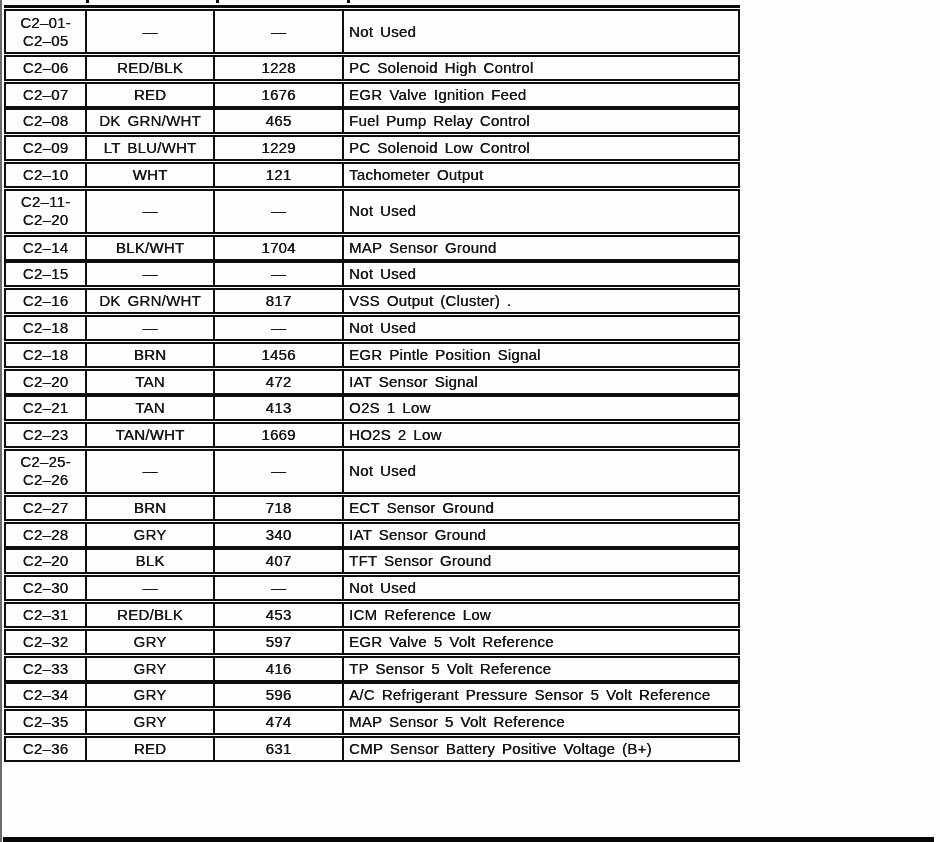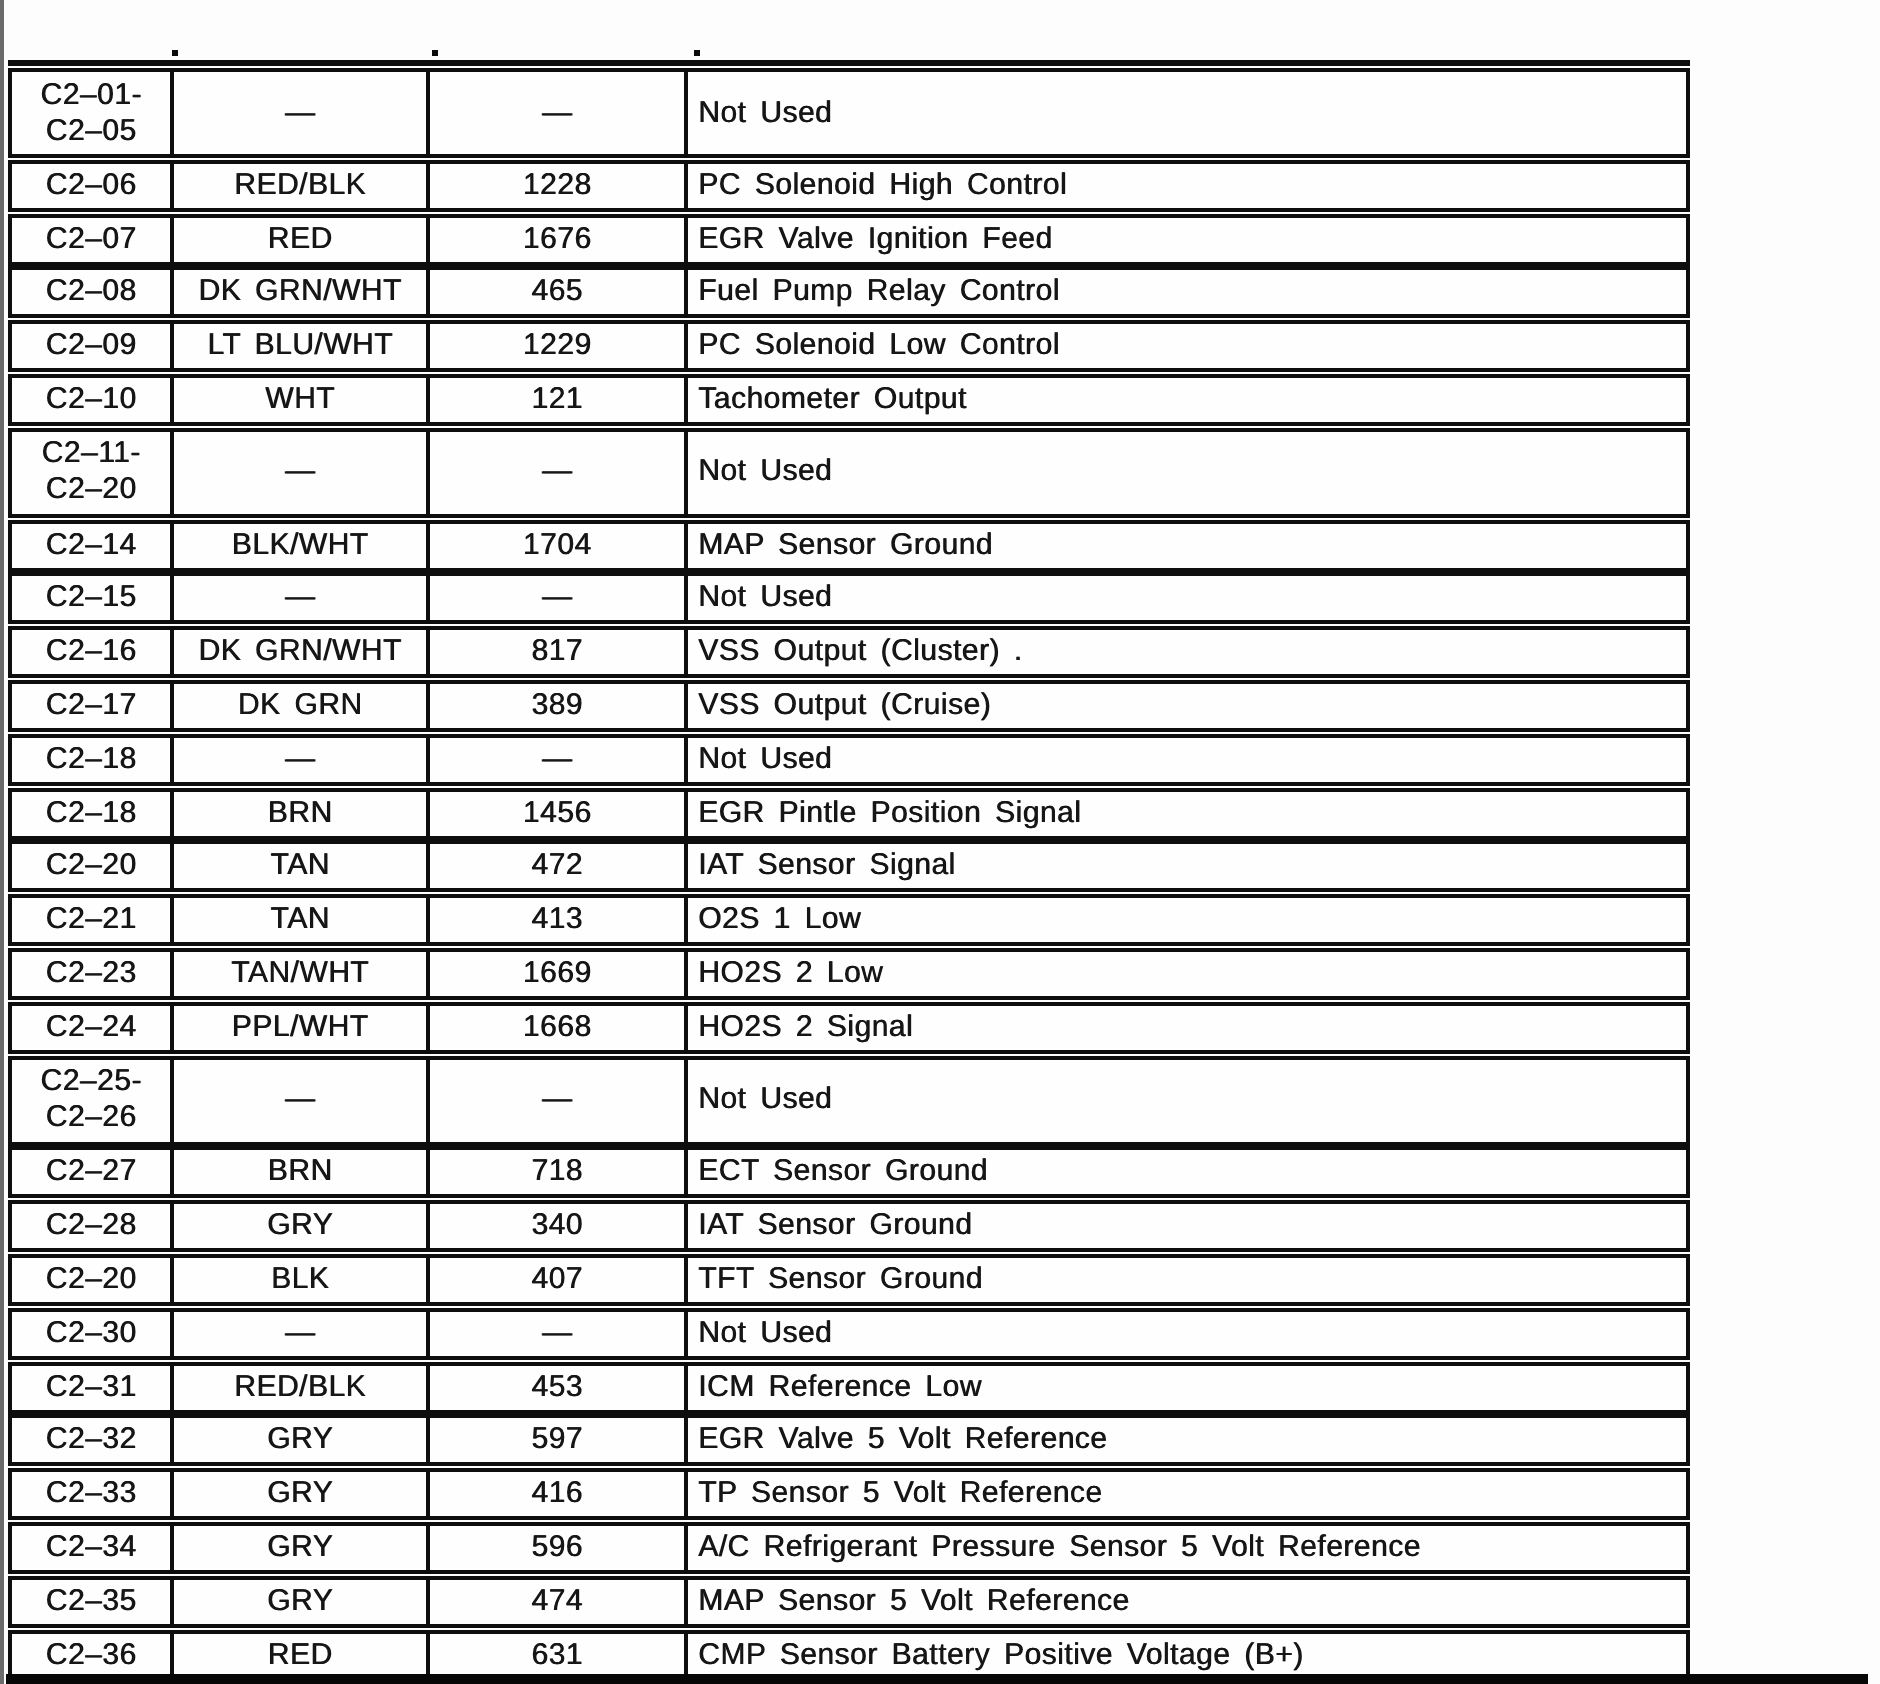--- a/index.html
+++ b/index.html
@@ -22,22 +22,21 @@
     top: 0;
     width: 2px;
     height: 100%;
     background: #3a3a3a;
     opacity: 0.75;
   }
   .pin-table {
     position: absolute;
     left: 4px;
     top: 1px;
-    width: 841px;
-    margin-top: 25px;
+    width: 736px;
   }
   
   .cut-row-line {
     position: relative;
     height: 4px;
     border-bottom: 3px solid #0c0c0c;
     margin-bottom: 1px;
   }
   .cut-row-line .stub {
     position: absolute;
@@ -169,26 +168,20 @@
           <div class="cell circuit">—</div>
           <div class="cell func">Not Used</div>
         </div>
         <div class="row">
           <div class="cell pin">C2–16</div>
           <div class="cell color">DK GRN/WHT</div>
           <div class="cell circuit">817</div>
           <div class="cell func">VSS Output (Cluster) .</div>
         </div>
         <div class="row">
-          <div class="cell pin">C2–17</div>
-          <div class="cell color">DK GRN</div>
-          <div class="cell circuit">389</div>
-          <div class="cell func">VSS Output (Cruise)</div>
-        </div>
-        <div class="row">
           <div class="cell pin">C2–18</div>
           <div class="cell color">—</div>
           <div class="cell circuit">—</div>
           <div class="cell func">Not Used</div>
         </div>
         <div class="row">
           <div class="cell pin">C2–18</div>
           <div class="cell color">BRN</div>
           <div class="cell circuit">1456</div>
           <div class="cell func">EGR Pintle Position Signal</div>
@@ -204,26 +197,20 @@
           <div class="cell color">TAN</div>
           <div class="cell circuit">413</div>
           <div class="cell func">O2S 1 Low</div>
         </div>
         <div class="row">
           <div class="cell pin">C2–23</div>
           <div class="cell color">TAN/WHT</div>
           <div class="cell circuit">1669</div>
           <div class="cell func">HO2S 2 Low</div>
         </div>
-        <div class="row">
-          <div class="cell pin">C2–24</div>
-          <div class="cell color">PPL/WHT</div>
-          <div class="cell circuit">1668</div>
-          <div class="cell func">HO2S 2 Signal</div>
-        </div>
         <div class="row tall">
           <div class="cell pin">C2–25-
 C2–26</div>
           <div class="cell color">—</div>
           <div class="cell circuit">—</div>
           <div class="cell func">Not Used</div>
         </div>
         <div class="row">
           <div class="cell pin">C2–27</div>
           <div class="cell color">BRN</div>

